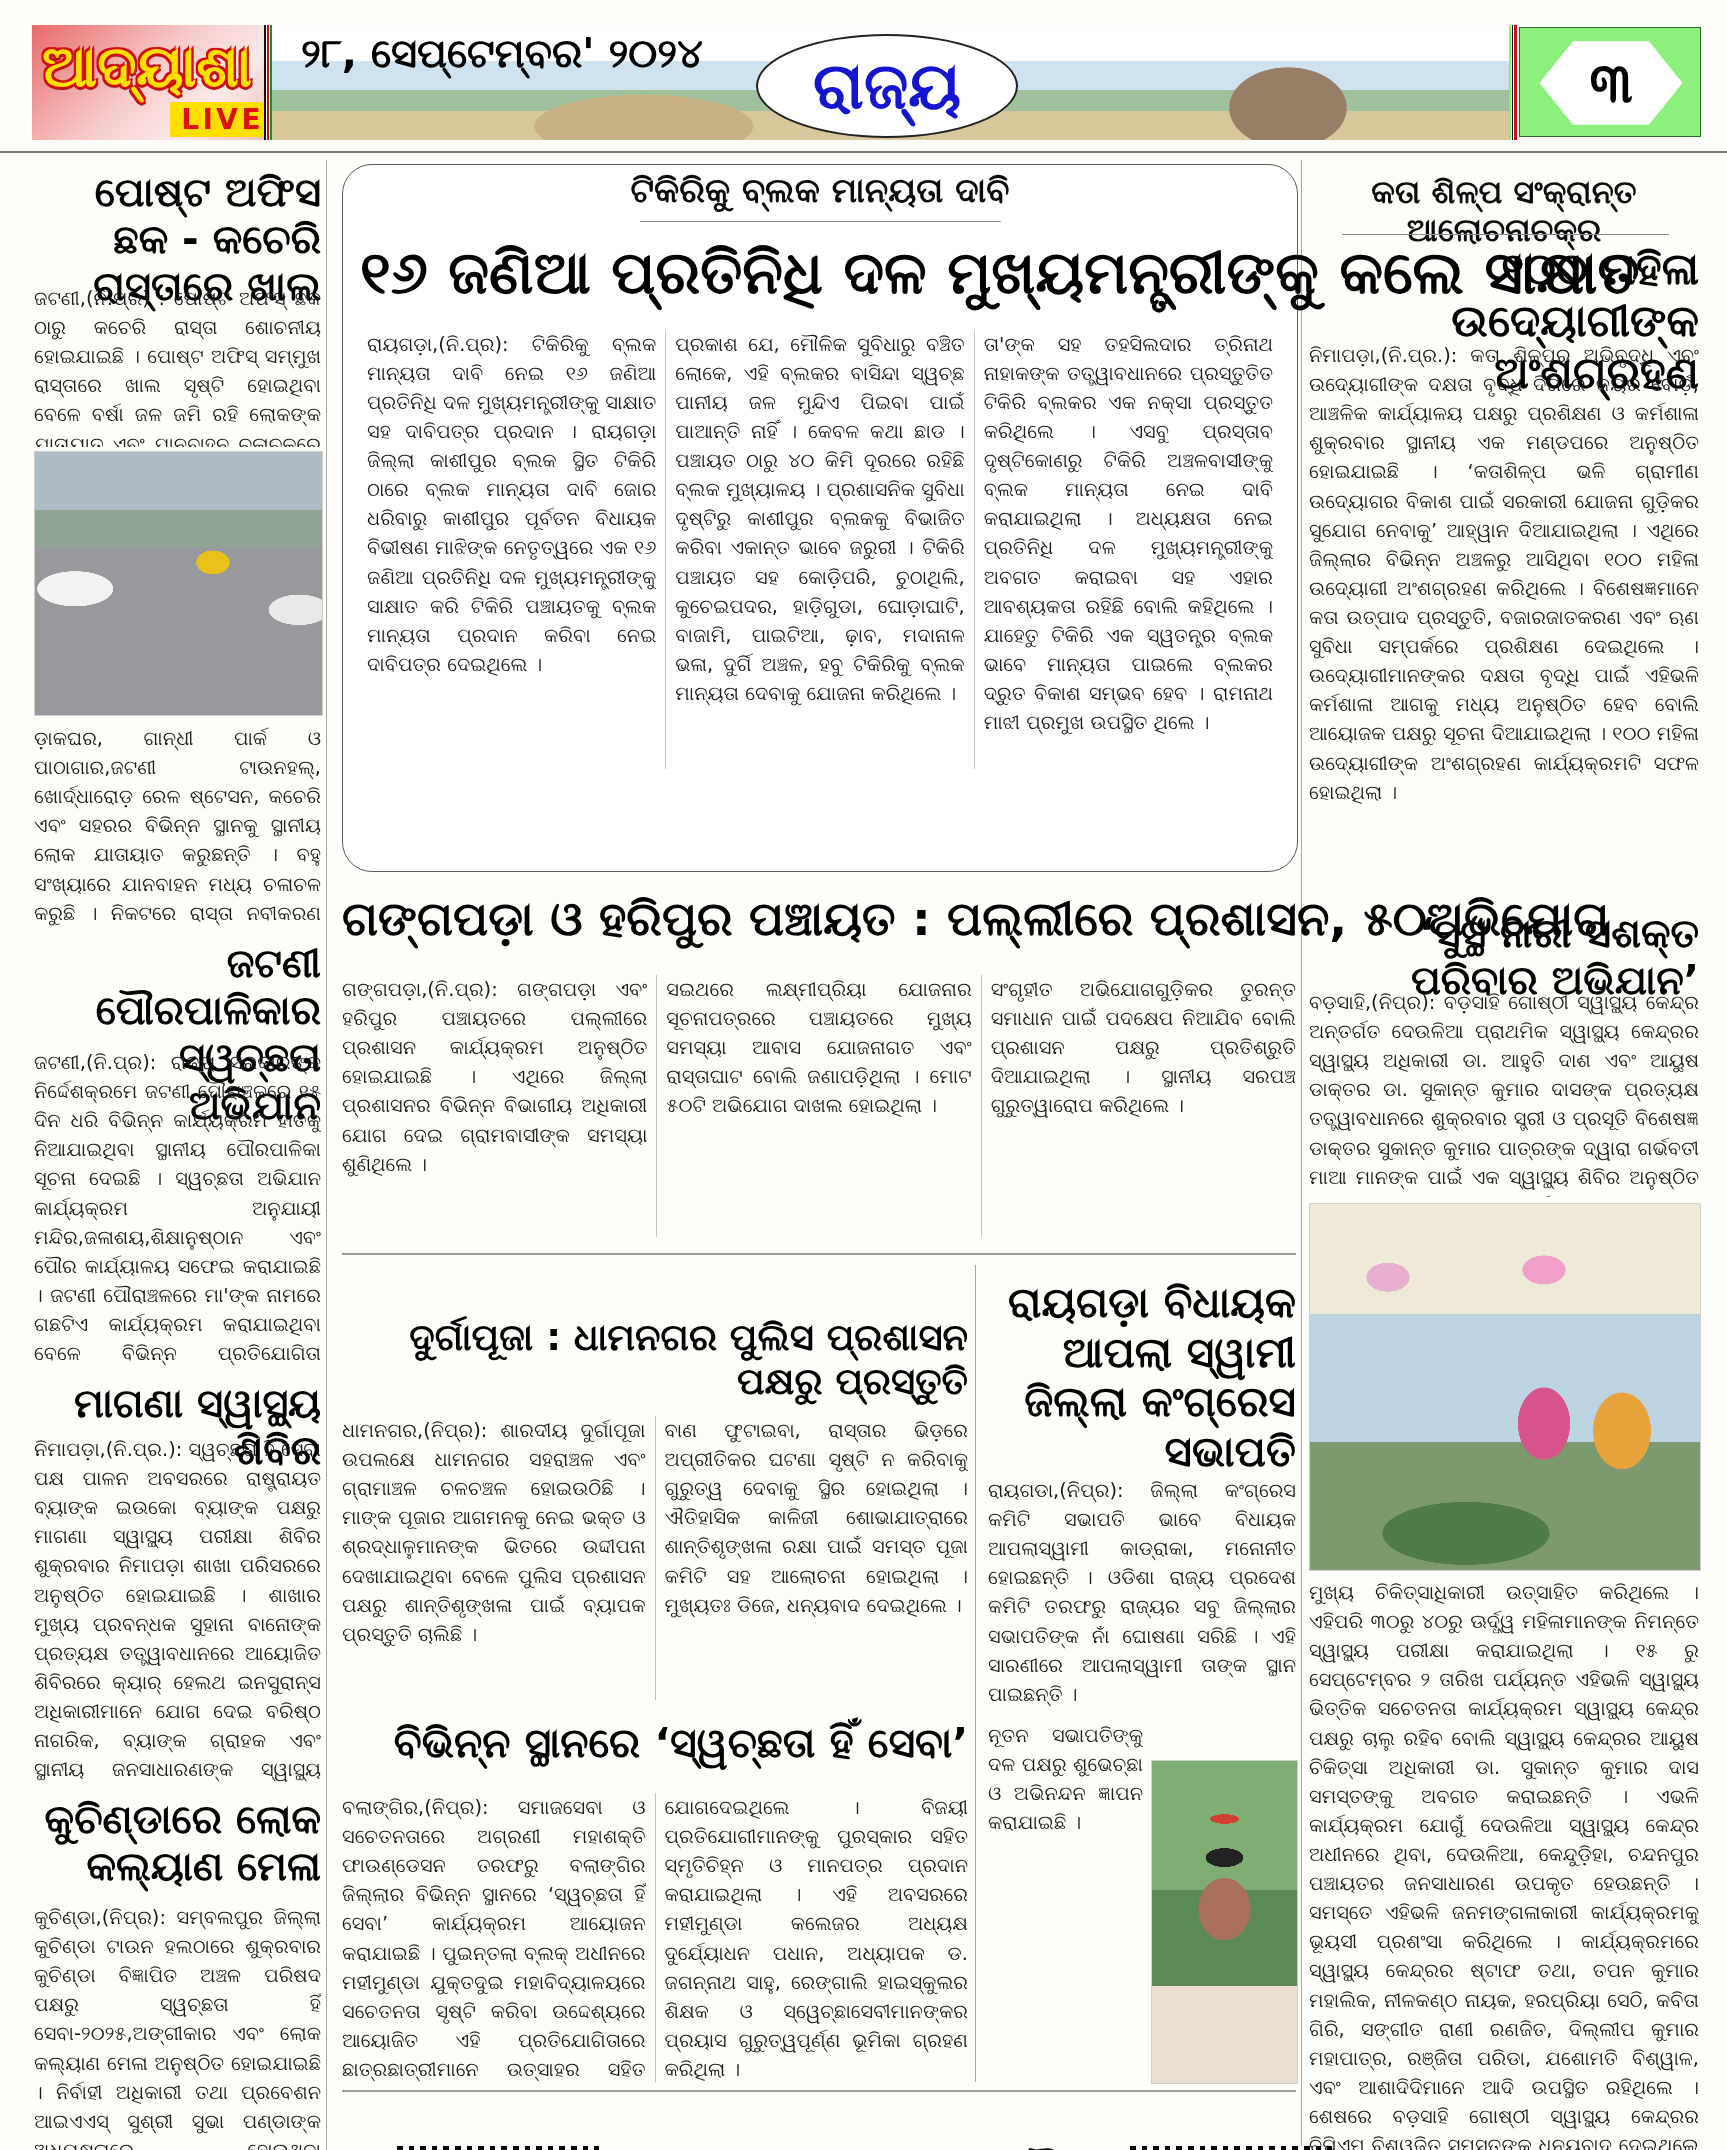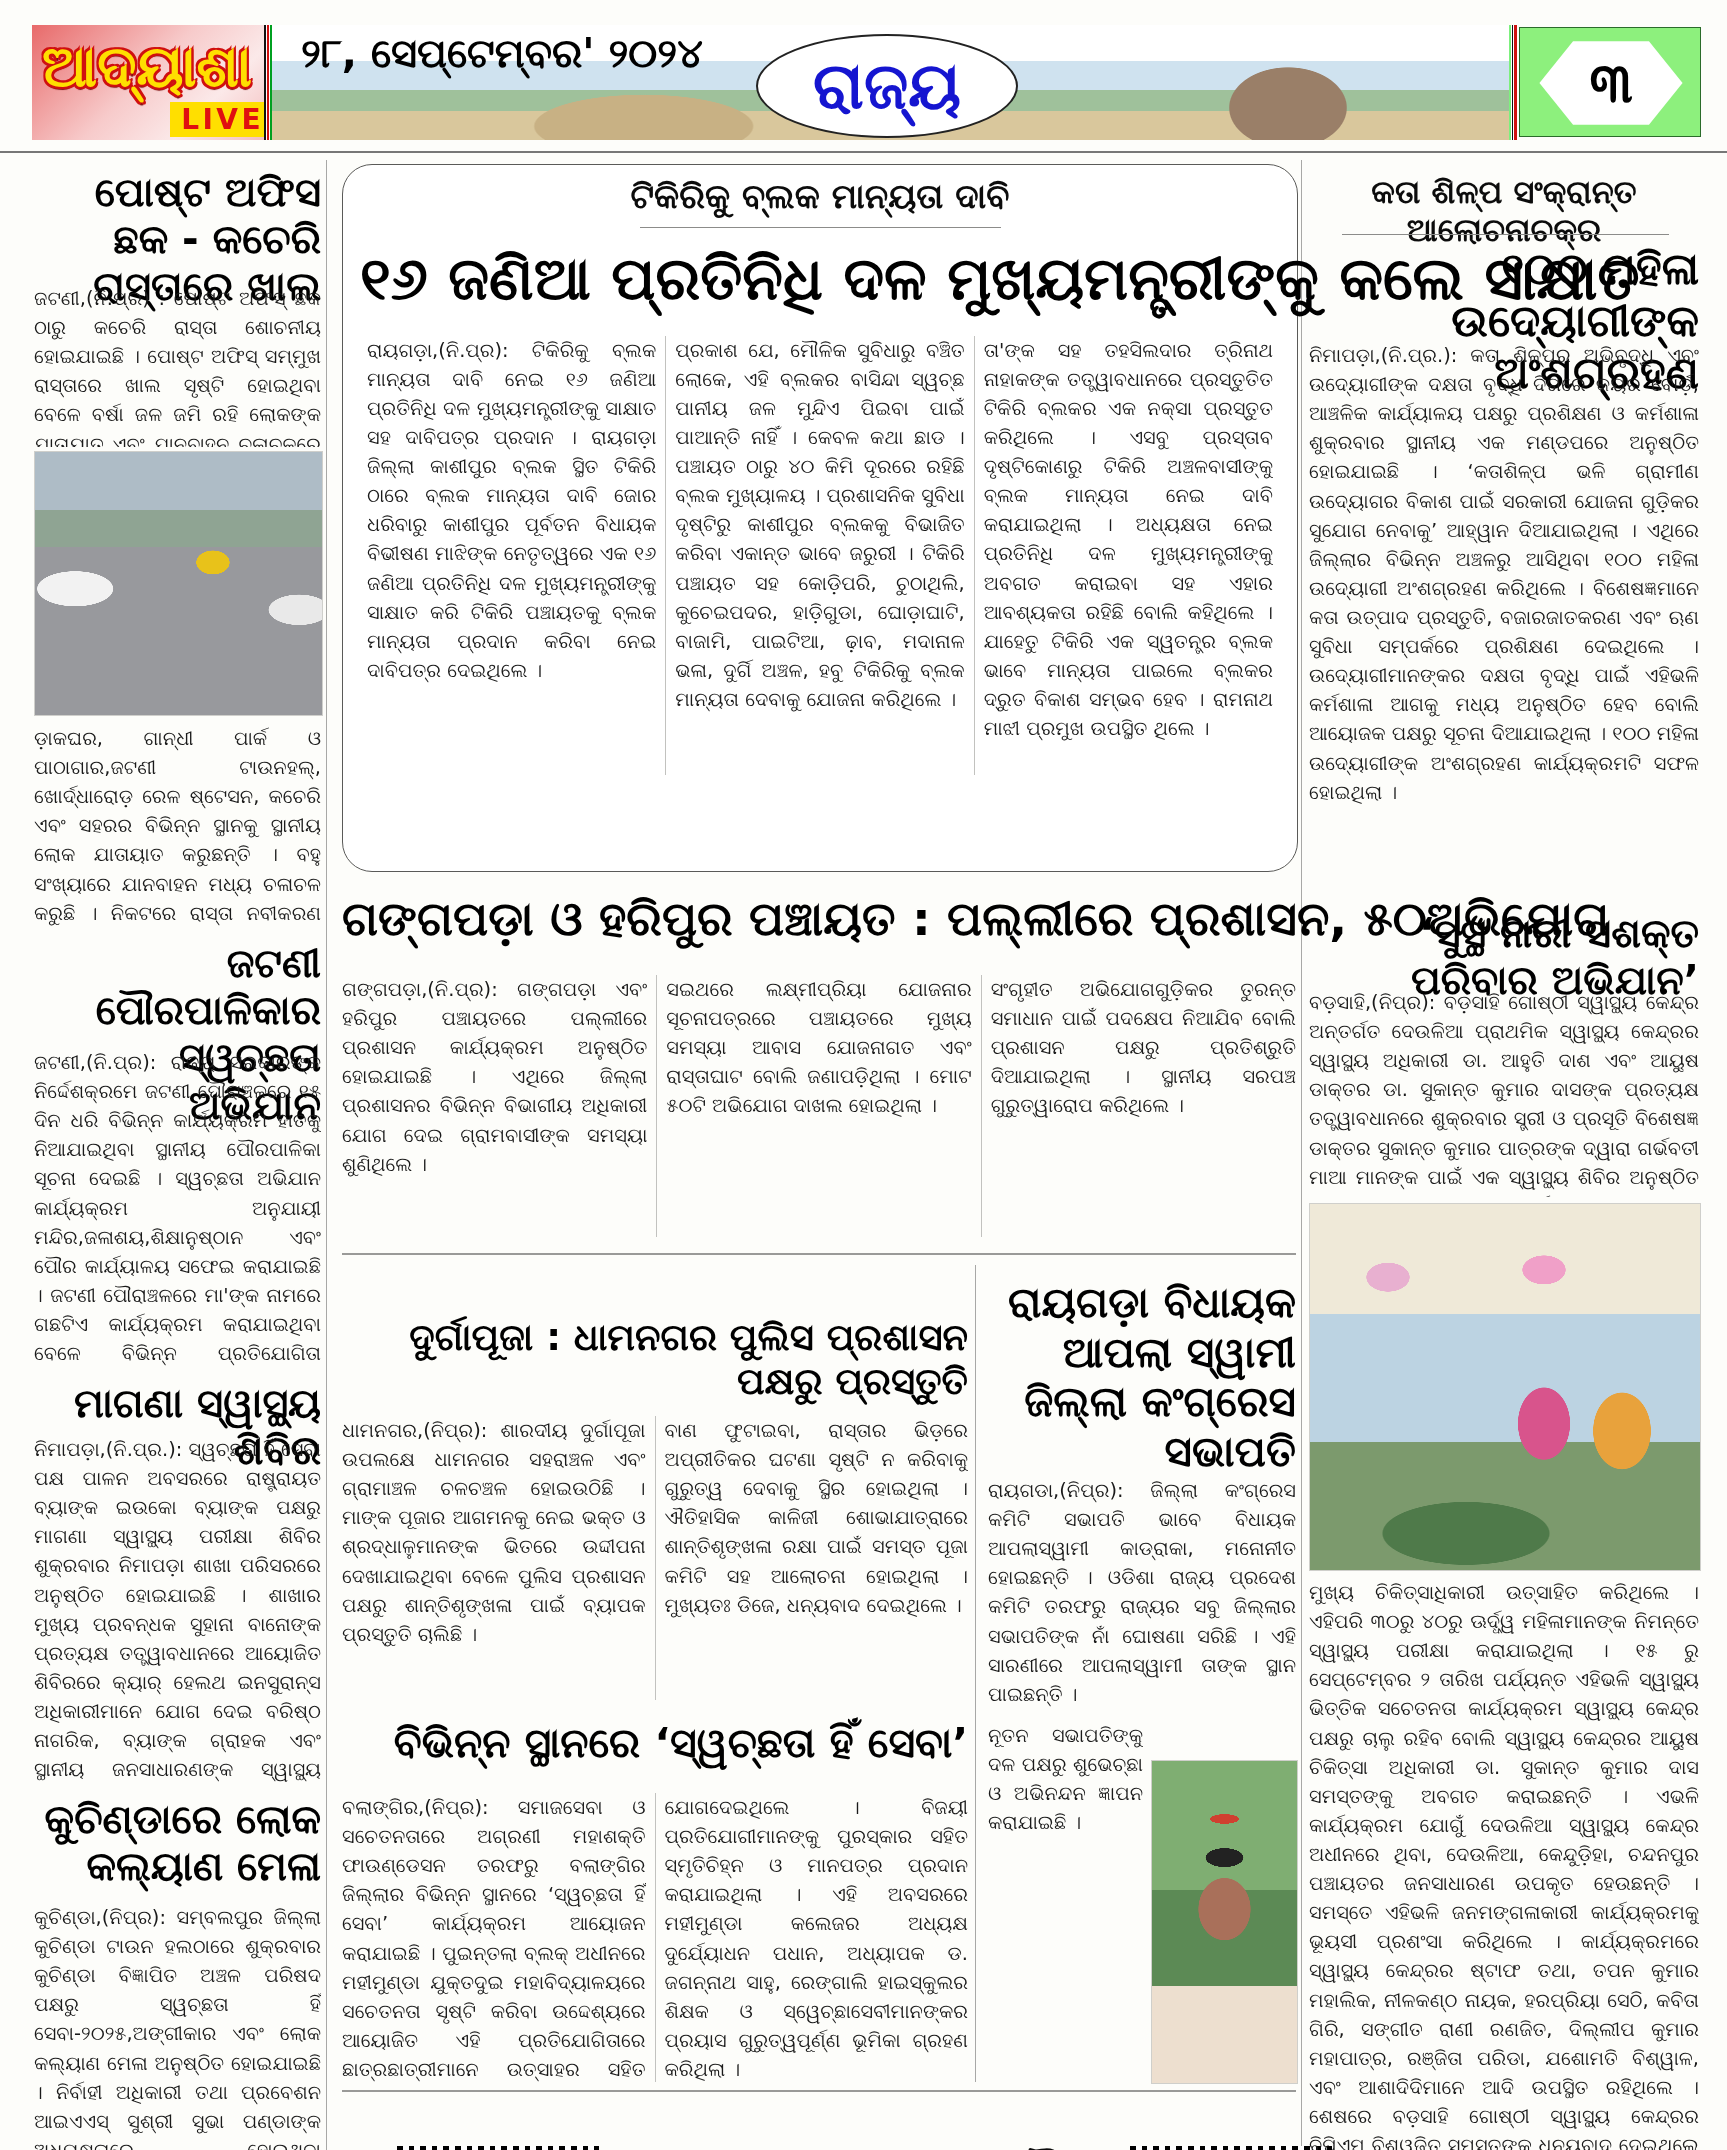--- a/index.html
+++ b/index.html
@@ -74,21 +74,21 @@
   <div class="abs hl" style="left:34px;top:940px;width:287px;font-size:40px;">ଜଟଣୀ ପୌରପାଳିକାର ସ୍ୱଚ୍ଛତା ଅଭିଯାନ</div>
   <div class="abs bodytxt" style="left:34px;top:1048px;width:287px;height:322px;">ଜଟଣୀ,(ନି.ପ୍ର): ରାଜ୍ୟ ସରକାରଙ୍କ ନିର୍ଦ୍ଦେଶକ୍ରମେ ଜଟଣୀ ପୌରାଞ୍ଚଳରେ ୧୫ ଦିନ ଧରି ବିଭିନ୍ନ କାର୍ଯ୍ୟକ୍ରମ ହାତକୁ ନିଆଯାଇଥିବା ସ୍ଥାନୀୟ ପୌରପାଳିକା ସୂଚନା ଦେଇଛି । ସ୍ୱଚ୍ଛତା ଅଭିଯାନ କାର୍ଯ୍ୟକ୍ରମ ଅନୁଯାୟୀ ମନ୍ଦିର,ଜଳାଶୟ,ଶିକ୍ଷାନୁଷ୍ଠାନ ଏବଂ ପୌର କାର୍ଯ୍ୟାଳୟ ସଫେଇ କରାଯାଇଛି । ଜଟଣୀ ପୌରାଞ୍ଚଳରେ ମା'ଙ୍କ ନାମରେ ଗଛଟିଏ କାର୍ଯ୍ୟକ୍ରମ କରାଯାଇଥିବା ବେଳେ ବିଭିନ୍ନ ପ୍ରତିଯୋଗିତା ଆୟୋଜନ କରାଯାଇଥିଲା । ଜଟଣୀ ପୌରପାଳିକାର କାର୍ଯ୍ୟନିର୍ବାହୀ ଅଧିକାରୀ ଆକୃତି ଗୋଏଙ୍କା ଏବଂ ପୌର ପାଳିକାର କାଉନସିଲର, ପୌର କର୍ମଚାରୀ, ସେଞ୍ଚୁରିଆନ୍ ବିଶ୍ୱ ବିଦ୍ୟାଳୟର ଛାତ୍ରଛାତ୍ରୀ ଏବଂ ସ୍ୱୟଂ ସହାୟକ ଗୋଷ୍ଠିର ସଦସ୍ୟ ଓ କାର୍ଯ୍ୟକର୍ତ୍ତା,ରେଳ କର୍ମଚାରୀ ଓ ଅଧିକାରୀ ଅଂଶ ଗ୍ରହଣ କରିଥିଲେ ।</div>
 
   <div class="abs hl" style="left:34px;top:1380px;width:287px;font-size:40px;">ମାଗଣା ସ୍ୱାସ୍ଥ୍ୟ ଶିବିର</div>
   <div class="abs bodytxt" style="left:34px;top:1435px;width:287px;height:353px;">ନିମାପଡ଼ା,(ନି.ପ୍ର.): ସ୍ୱଚ୍ଛତା ହିଁ ସେବା ପକ୍ଷ ପାଳନ ଅବସରରେ ରାଷ୍ଟ୍ରାୟତ ବ୍ୟାଙ୍କ ଇଉକୋ ବ୍ୟାଙ୍କ ପକ୍ଷରୁ ମାଗଣା ସ୍ୱାସ୍ଥ୍ୟ ପରୀକ୍ଷା ଶିବିର ଶୁକ୍ରବାର ନିମାପଡ଼ା ଶାଖା ପରିସରରେ ଅନୁଷ୍ଠିତ ହୋଇଯାଇଛି । ଶାଖାର ମୁଖ୍ୟ ପ୍ରବନ୍ଧକ ସୁହାନା ବାନୋଙ୍କ ପ୍ରତ୍ୟକ୍ଷ ତତ୍ତ୍ୱାବଧାନରେ ଆୟୋଜିତ ଶିବିରରେ କ୍ୟାର୍ ହେଲଥ ଇନସୁରାନ୍ସ ଅଧିକାରୀମାନେ ଯୋଗ ଦେଇ ବରିଷ୍ଠ ନାଗରିକ, ବ୍ୟାଙ୍କ ଗ୍ରାହକ ଏବଂ ସ୍ଥାନୀୟ ଜନସାଧାରଣଙ୍କ ସ୍ୱାସ୍ଥ୍ୟ ପରୀକ୍ଷା କରି ଆବଶ୍ୟକୀୟ ପରାମର୍ଶ ଦେଇଥିଲେ । ଚକ୍ଷୁ, ଗଳା, ନାକ, କର୍ଣ୍ଣ, ସାଧାରଣ ମେଡ଼ିସିନ୍ ଆଦି ବିଭିନ୍ନ ବିଭାଗର ଚିକିତ୍ସକମାନେ ଯୋଗଦେଇ ସମସ୍ତ ଜନତାଙ୍କ ସ୍ୱାସ୍ଥ୍ୟ ଶିବିର ସହ ରକ୍ତଚାପ, ଥଣ୍ଡାଜନିତ ରୋଗ ଆଦି ଦେଖିଥିଲେ ବୋଲି ବ୍ୟାଙ୍କ ସୂତ୍ରରୁ ପ୍ରକାଶ । ବ୍ୟାଙ୍କକୁ ଆସୁଥିବା ପେନସନ ଗ୍ରହୀତାଙ୍କ ସ୍ୱାସ୍ଥ୍ୟ ପରୀକ୍ଷା କରାଯାଇ ଆବଶ୍ୟକ ପରାମର୍ଶ ସହ ଔଷଧ ପ୍ରଦାନ କରାଯାଉଥିବା ଜଣାପଡ଼ିଛି ।</div>
 
   <div class="abs hl" style="left:34px;top:1796px;width:287px;font-size:40px;">କୁଚିଣ୍ଡାରେ ଲୋକ କଲ୍ୟାଣ ମେଳା</div>
   <div class="abs bodytxt" style="left:34px;top:1903px;width:287px;height:383px;">କୁଚିଣ୍ଡା,(ନିପ୍ର): ସମ୍ବଲପୁର ଜିଲ୍ଲା କୁଚିଣ୍ଡା ଟାଉନ ହଲଠାରେ ଶୁକ୍ରବାର କୁଚିଣ୍ଡା ବିଜ୍ଞାପିତ ଅଞ୍ଚଳ ପରିଷଦ ପକ୍ଷରୁ ସ୍ୱଚ୍ଛତା ହିଁ ସେବା-୨୦୨୫,ଅଙ୍ଗୀକାର ଏବଂ ଲୋକ କଲ୍ୟାଣ ମେଳା ଅନୁଷ୍ଠିତ ହୋଇଯାଇଛି । ନିର୍ବାହୀ ଅଧିକାରୀ ତଥା ପ୍ରବେଶନ ଆଇଏଏସ୍ ସୁଶ୍ରୀ ସୁଭା ପଣ୍ଡାଙ୍କ ଅଧ୍ୟକ୍ଷତାରେ ହୋଇଥିବା କାର୍ଯ୍ୟକ୍ରମରେ ନଗରପାଳ ପ୍ରଦ୍ୟୁତ କୁମାର ମହାନ୍ତି, ଉପନଗରପାଳ ଦେବଜାନୀ କାଲୋ,ଏମପି ପ୍ରତିନିଧି ଅରୁଣ ଅଗ୍ରୱାଲ, ସମସ୍ତ କାଉନସିଲର,ବ୍ୟାଙ୍କ ଅଧିକାରୀ,ସ୍ୱଚ୍ଛସାଥୀ,ସ୍ୱଚ୍ଛ ପରିଦର୍ଶକ ପ୍ରମୁଖ ଯୋଗ ଦେଇଥିଲେ । ଏଥିରେ ପ୍ରଧାନମନ୍ତ୍ରୀ ଆବାସ ଯୋଜନା (ସହରୀ) ୨.୦ ଅନୁଯାୟୀ ସମସ୍ତଙ୍କ ପାଇଁ ବାସଗୃହ, ପିଏମ୍ ସୂର୍ଯ୍ୟ ଘର</div>
 
   <div class="abs" style="left:342px;top:164px;width:954px;height:706px;border:1.7px solid #5a5a58;border-radius:30px;background:#fff;">
-    <div class="kicker" style="margin-top:11px;font-size:34px;">ଟିକିରିକୁ ବ୍ଲକ ମାନ୍ୟତା ଦାବି</div>
+    <div class="kicker" style="margin-top:5px;font-size:34px;">ଟିକିରିକୁ ବ୍ଲକ ମାନ୍ୟତା ଦାବି</div>
     <div class="underline-bar" style="width:361px;"></div>
     <div class="hl" style="margin:15.5px 17px 0 17px;font-size:59px;white-space:nowrap;">୧୬ ଜଣିଆ ପ୍ରତିନିଧି ଦଳ ମୁଖ୍ୟମନ୍ତ୍ରୀଙ୍କୁ କଲେ ସାକ୍ଷାତ</div>
     <div class="cols3" style="margin:22.4px 24px 0 24px;height:439px;overflow:hidden;">
       <div class="bodytxt" style="height:auto;">ରାୟଗଡ଼ା,(ନି.ପ୍ର): ଟିକିରିକୁ ବ୍ଲକ ମାନ୍ୟତା ଦାବି ନେଇ ୧୬ ଜଣିଆ ପ୍ରତିନିଧି ଦଳ ମୁଖ୍ୟମନ୍ତ୍ରୀଙ୍କୁ ସାକ୍ଷାତ ସହ ଦାବିପତ୍ର ପ୍ରଦାନ । ରାୟଗଡ଼ା ଜିଲ୍ଲା କାଶୀପୁର ବ୍ଲକ ସ୍ଥିତ ଟିକିରି ଠାରେ ବ୍ଲକ ମାନ୍ୟତା ଦାବି ଜୋର ଧରିବାରୁ କାଶୀପୁର ପୂର୍ବତନ ବିଧାୟକ ବିଭୀଷଣ ମାଝିଙ୍କ ନେତୃତ୍ୱରେ ଏକ ୧୬ ଜଣିଆ ପ୍ରତିନିଧି ଦଳ ମୁଖ୍ୟମନ୍ତ୍ରୀଙ୍କୁ ସାକ୍ଷାତ କରି ଟିକିରି ପଞ୍ଚାୟତକୁ ବ୍ଲକ ମାନ୍ୟତା ପ୍ରଦାନ କରିବା ନେଇ ଦାବିପତ୍ର ଦେଇଥିଲେ ।</div>
       <div class="bodytxt" style="height:auto;margin-top:3.4px;">ପ୍ରକାଶ ଯେ, ମୌଳିକ ସୁବିଧାରୁ ବଞ୍ଚିତ ଲୋକେ, ଏହି ବ୍ଲକର ବାସିନ୍ଦା ସ୍ୱଚ୍ଛ ପାନୀୟ ଜଳ ମୁନ୍ଦିଏ ପିଇବା ପାଇଁ ପାଆନ୍ତି ନାହିଁ । କେବଳ କଥା ଛାଡ । ପଞ୍ଚାୟତ ଠାରୁ ୪୦ କିମି ଦୂରରେ ରହିଛି ବ୍ଲକ ମୁଖ୍ୟାଳୟ । ପ୍ରଶାସନିକ ସୁବିଧା ଦୃଷ୍ଟିରୁ କାଶୀପୁର ବ୍ଲକକୁ ବିଭାଜିତ କରିବା ଏକାନ୍ତ ଭାବେ ଜରୁରୀ । ଟିକିରି ପଞ୍ଚାୟତ ସହ କୋଡ଼ିପରି, ଚୁଠାଥିଲି, କୁଚେଇପଦର, ହାଡ଼ିଗୁଡା, ଘୋଡ଼ାଘାଟି, ବାଜାମି, ପାଇଟିଆ, ଢ଼ାବ, ମଦାନାଳ ଭଳା, ଦୁର୍ଗି ଅଞ୍ଚଳ, ହବୁ ଟିକିରିକୁ ବ୍ଲକ ମାନ୍ୟତା ଦେବାକୁ ଯୋଜନା କରିଥିଲେ ।</div>
       <div class="bodytxt" style="height:auto;margin-top:3.4px;">ତା'ଙ୍କ ସହ ତହସିଲଦାର ତ୍ରିନାଥ ନାହାକଙ୍କ ତତ୍ତ୍ୱାବଧାନରେ ପ୍ରସ୍ତୁତିତ ଟିକିରି ବ୍ଲକର ଏକ ନକ୍ସା ପ୍ରସ୍ତୁତ କରିଥିଲେ । ଏସବୁ ପ୍ରସ୍ତାବ ଦୃଷ୍ଟିକୋଣରୁ ଟିକିରି ଅଞ୍ଚଳବାସୀଙ୍କୁ ବ୍ଲକ ମାନ୍ୟତା ନେଇ ଦାବି କରାଯାଇଥିଲା । ଅଧ୍ୟକ୍ଷତା ନେଇ ପ୍ରତିନିଧି ଦଳ ମୁଖ୍ୟମନ୍ତ୍ରୀଙ୍କୁ ଅବଗତ କରାଇବା ସହ ଏହାର ଆବଶ୍ୟକତା ରହିଛି ବୋଲି କହିଥିଲେ । ଯାହେତୁ ଟିକିରି ଏକ ସ୍ୱତନ୍ତ୍ର ବ୍ଲକ ଭାବେ ମାନ୍ୟତା ପାଇଲେ ବ୍ଲକର ଦ୍ରୁତ ବିକାଶ ସମ୍ଭବ ହେବ । ରାମନାଥ ମାଝୀ ପ୍ରମୁଖ ଉପସ୍ଥିତ ଥିଲେ ।</div>
     </div>
   </div>
 
   <div class="abs hl" style="left:342px;top:891px;width:954px;font-size:47px;white-space:nowrap;">ଗଙ୍ଗପଡ଼ା ଓ ହରିପୁର ପଞ୍ଚାୟତ : ପଲ୍ଲୀରେ ପ୍ରଶାସନ, ୫୦ଅଭିଯୋଗ</div>

